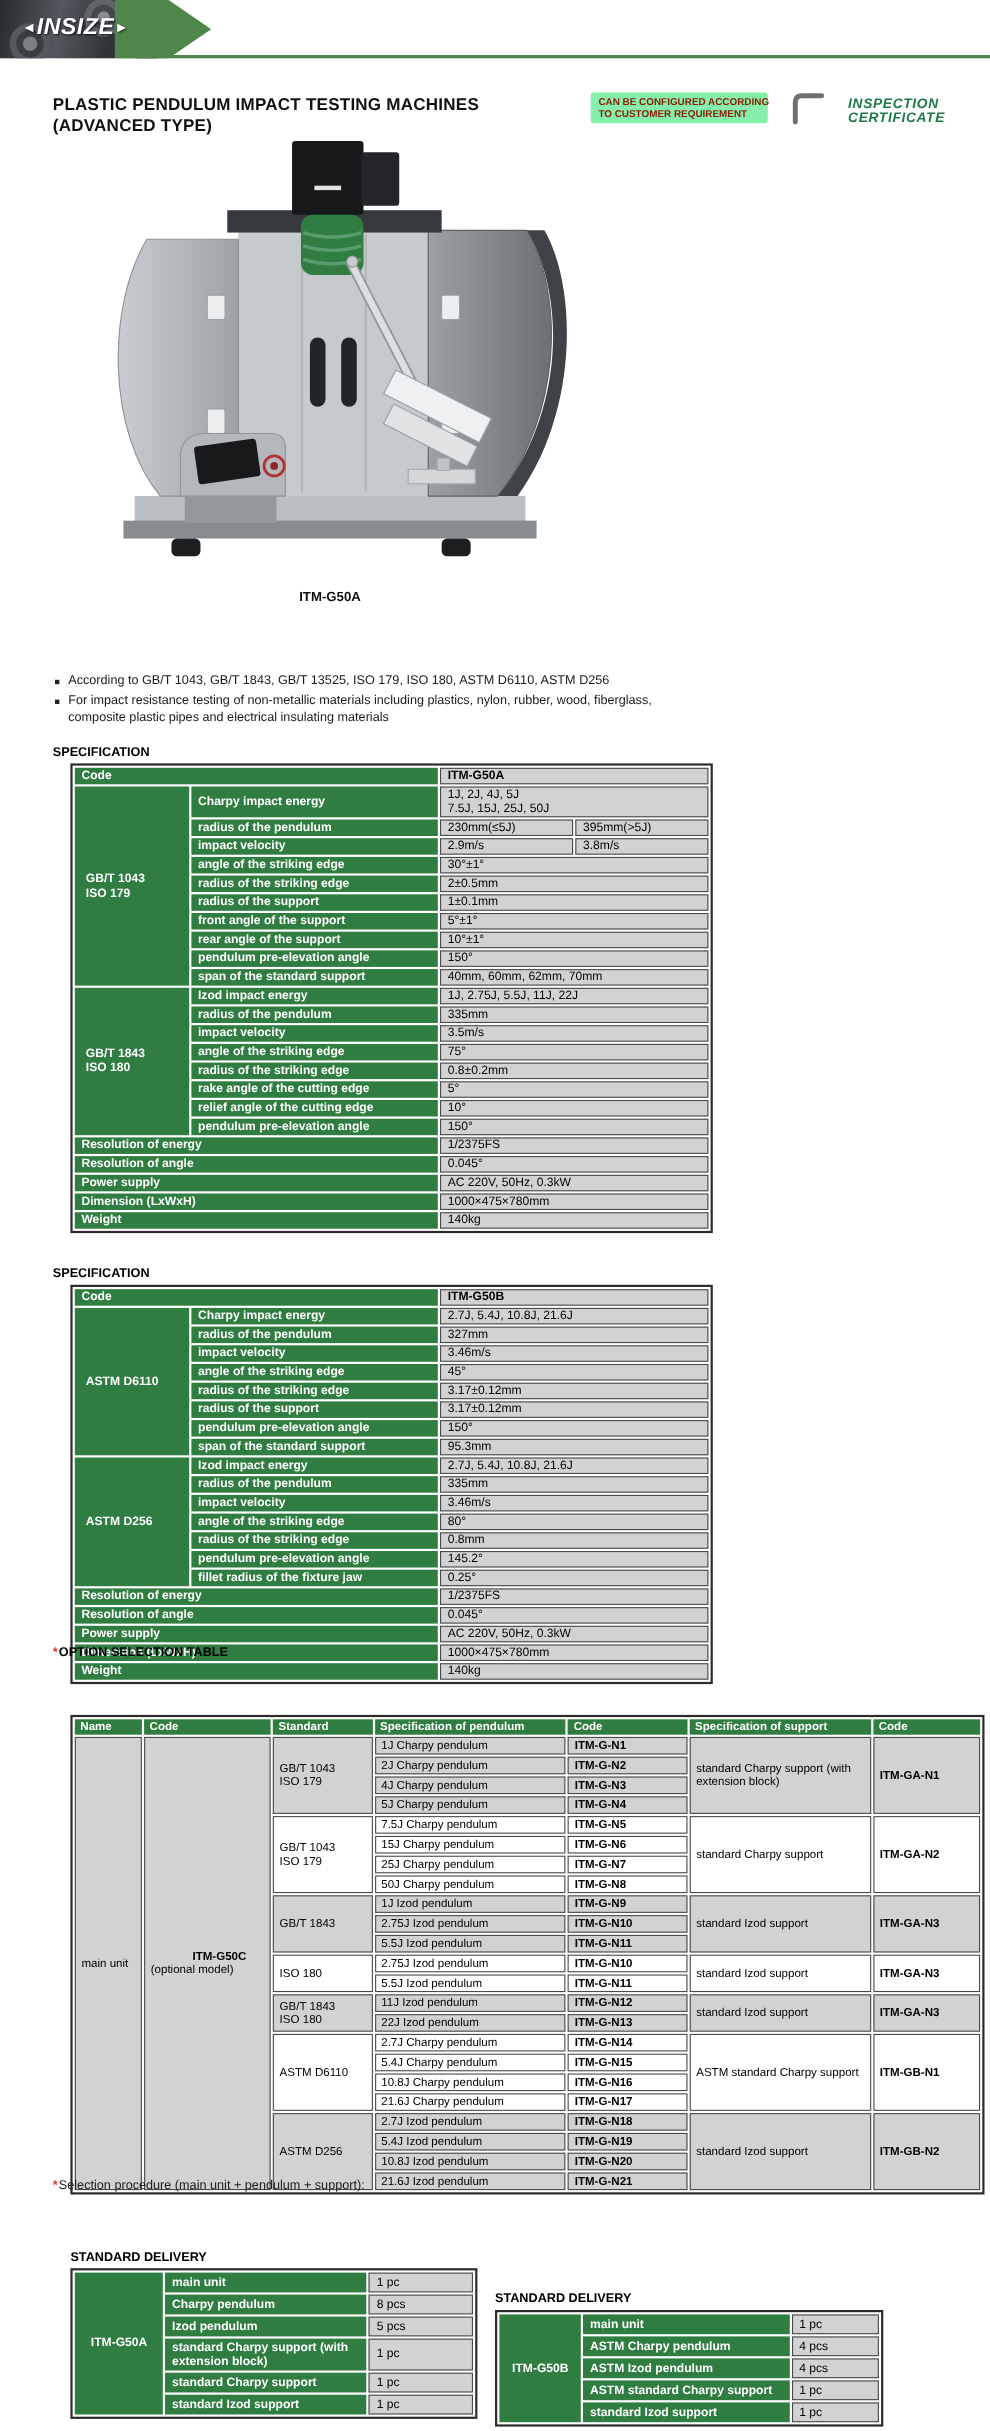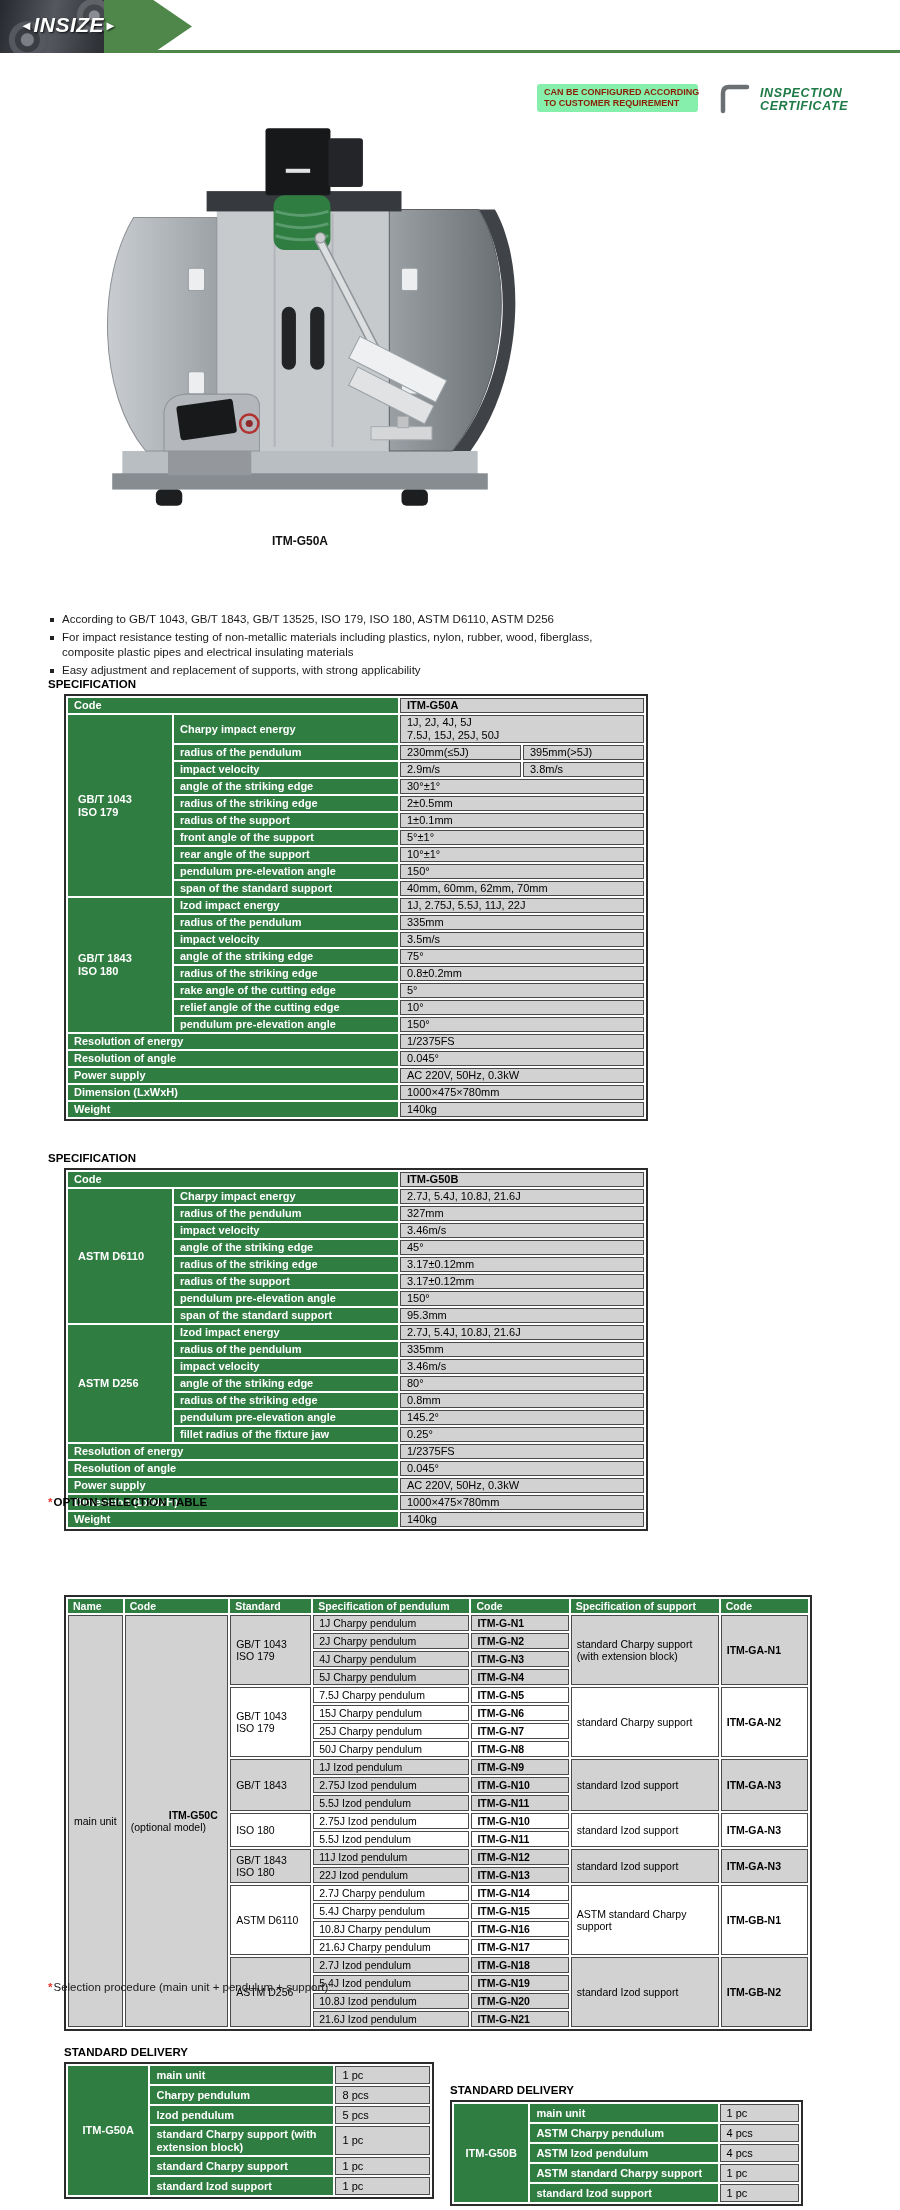--- a/index.html
+++ b/index.html
@@ -18,21 +18,21 @@
   .header-line{position:absolute;left:150px;top:50px;width:750px;height:3px;background:#4e8749;}
   .logo{position:absolute;left:20px;top:13px;color:#fff;font-weight:bold;font-style:italic;
     font-size:21px;letter-spacing:.5px;text-shadow:1px 1px 2px rgba(0,0,0,.8);white-space:nowrap;}
   .logo .arr{font-size:13px;vertical-align:2px;}
 
   
   .title{position:absolute;left:48px;top:86px;font-size:15.5px;font-weight:bold;line-height:19px;letter-spacing:.2px;}
   .badge{position:absolute;left:537px;top:84px;width:161px;height:28px;background:#86efac;border-radius:3px;
     display:flex;flex-direction:column;justify-content:center;padding:12px 7px;box-sizing:border-box;}
   .badge div{font-size:9px;font-weight:bold;color:#8a1f04;line-height:11px;white-space:nowrap;}
-  .cert{position:absolute;left:718px;top:82px;display:flex;align-items:center;gap:10px;}
+  .cert{position:absolute;left:718px;top:82px;display:flex;align-items:center;gap:21px;}
   .cert-text div{color:#1e7a46;font-weight:bold;font-style:italic;font-size:12.5px;line-height:13px;letter-spacing:.6px;}
 
   
   .figure{position:absolute;left:66px;top:116px;width:468px;}
   .caption{text-align:center;font-weight:bold;font-size:12px;margin-top:10px;}
 
   
   .features{position:absolute;left:48px;top:612px;width:580px;}
   .features ul{list-style:none;margin:0;padding:0;}
   .features li{font-size:11.5px;line-height:15.5px;padding-left:14px;position:relative;margin-bottom:2px;color:#1a1a1a;}
@@ -49,21 +49,21 @@
   td.g{background:#2f7d41;color:#fff;font-weight:bold;}
   td.v{background:#d2d2d2;border:1px solid #4a4a4a;color:#000;padding:0 6px;}
   .b{font-weight:bold;padding-left:38px;}
   .pre{white-space:pre-line;}
   td.grp{padding-left:10px;}
 
   #spec1-table{left:64px;top:694px;width:584px;}
   #spec2-table{left:64px;top:1168px;width:584px;}
 
   
-  #option-table{left:64px;top:1559px;width:748px;margin-top:36px;}
+  #option-table{left:64px;top:1559px;width:831px;}
   #option-table td{font-size:10.5px;line-height:12px;padding:1px 5px;}
   td.h{background:#2f7d41;color:#fff;font-weight:bold;padding:2px 5px;}
   td.c{border:1px solid #4a4a4a;color:#000;}
   .gray{background:#d2d2d2;}
   .white{background:#fff;}
 
   
   .procedure{position:absolute;left:48px;top:1980px;font-size:11.5px;line-height:15px;color:#1a1a1a;}
   .procedure .steps{padding-left:10px;}
 
@@ -76,20 +76,24 @@
 </head>
 <body>
 
 <div class="page">
 
   <div class="photo"></div>
   <div class="chevron"></div>
   <div class="header-line"></div>
   <div class="logo"><span class="arr">◄</span><span>INSIZE</span><span class="arr">►</span></div>
 
+  <div class="title">
+    <div>PLASTIC PENDULUM IMPACT TESTING MACHINES</div>
+    <div>(ADVANCED TYPE)</div>
+  </div>
   <div class="badge">
     <div>CAN BE CONFIGURED ACCORDING</div>
     <div>TO CUSTOMER REQUIREMENT</div>
   </div>
   <div class="cert">
     <span>
       <svg width="32" height="32" viewBox="0 0 32 32">
           <path d="M29 5 L11 5 Q5 5 5 11 L5 29" fill="none" stroke="#6b7074" stroke-width="4.5" stroke-linecap="round"></path>
         </svg>
     </span>
@@ -161,21 +165,20 @@
       <circle cx="180" cy="303" r="3.5" fill="#8e2a2a"></circle>
       <rect x="100" y="330" width="82" height="24" fill="#94989d"></rect>
     </svg>
     <div class="caption">ITM-G50A</div>
   </div>
 
   <div class="features">
       <ul id="features">
         <li>According to GB/T 1043, GB/T 1843, GB/T 13525, ISO 179, ISO 180, ASTM D6110, ASTM D256</li>
         <li>For impact resistance testing of non-metallic materials including plastics, nylon, rubber, wood, fiberglass, composite plastic pipes and electrical insulating materials</li>
-        <li>Easy adjustment and replacement of supports, with strong applicability</li>
       </ul>
     </div>
 
   <div class="shead" style="left:48px;top:678px;">SPECIFICATION</div>
   <table id="spec1-table" class="spec">
     <colgroup>
         <col style="width:104px">
         <col style="width:224px">
         <col style="width:121px">
         <col style="width:121px">

